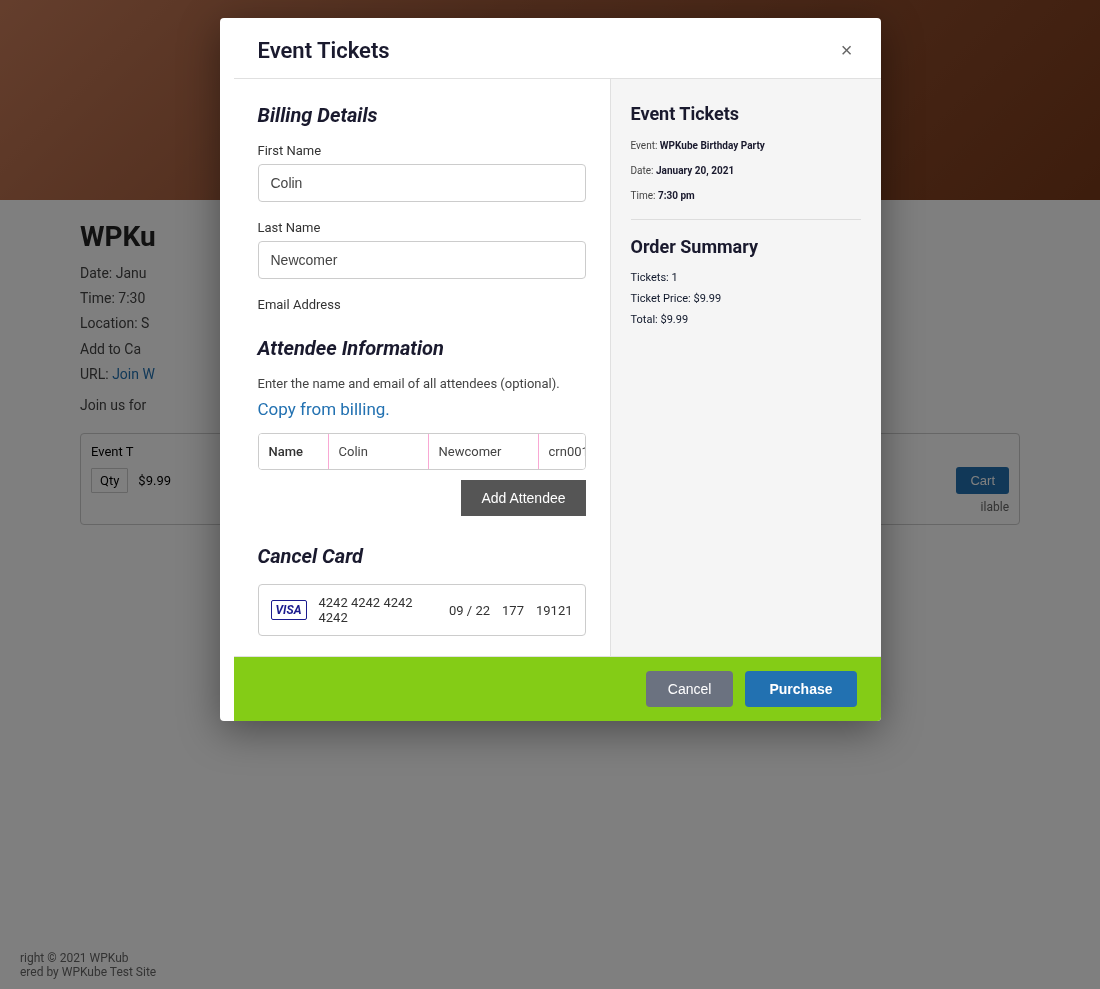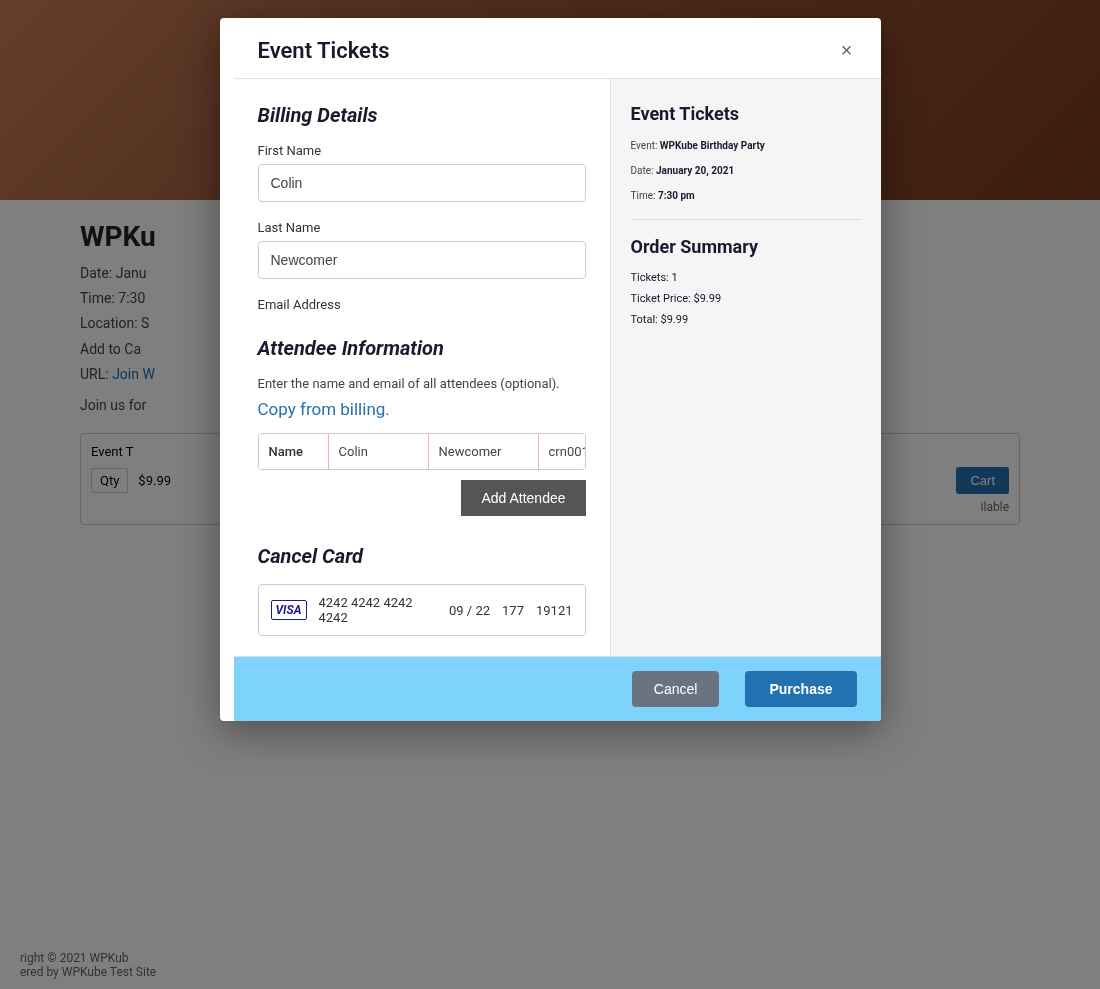--- a/index.html
+++ b/index.html
@@ -316,24 +316,24 @@
     .order-row {
       font-size: 11px;
       color: #0f172a;
       margin-bottom: 8px;
     }
 
     
     .modal-footer {
       display: flex;
       justify-content: flex-end;
-      gap: 26px;
+      gap: 12px;
       padding: 14px 24px;
       border-top: 1px solid #e0e0e0;
-      background: #7dd3fc;
+      background: #84cc16;
     }
 
     .btn-cancel {
       background: #6b7280;
       color: #fff;
       border: none;
       border-radius: 4px;
       padding: 10px 22px;
       font-size: 14px;
       cursor: pointer;

